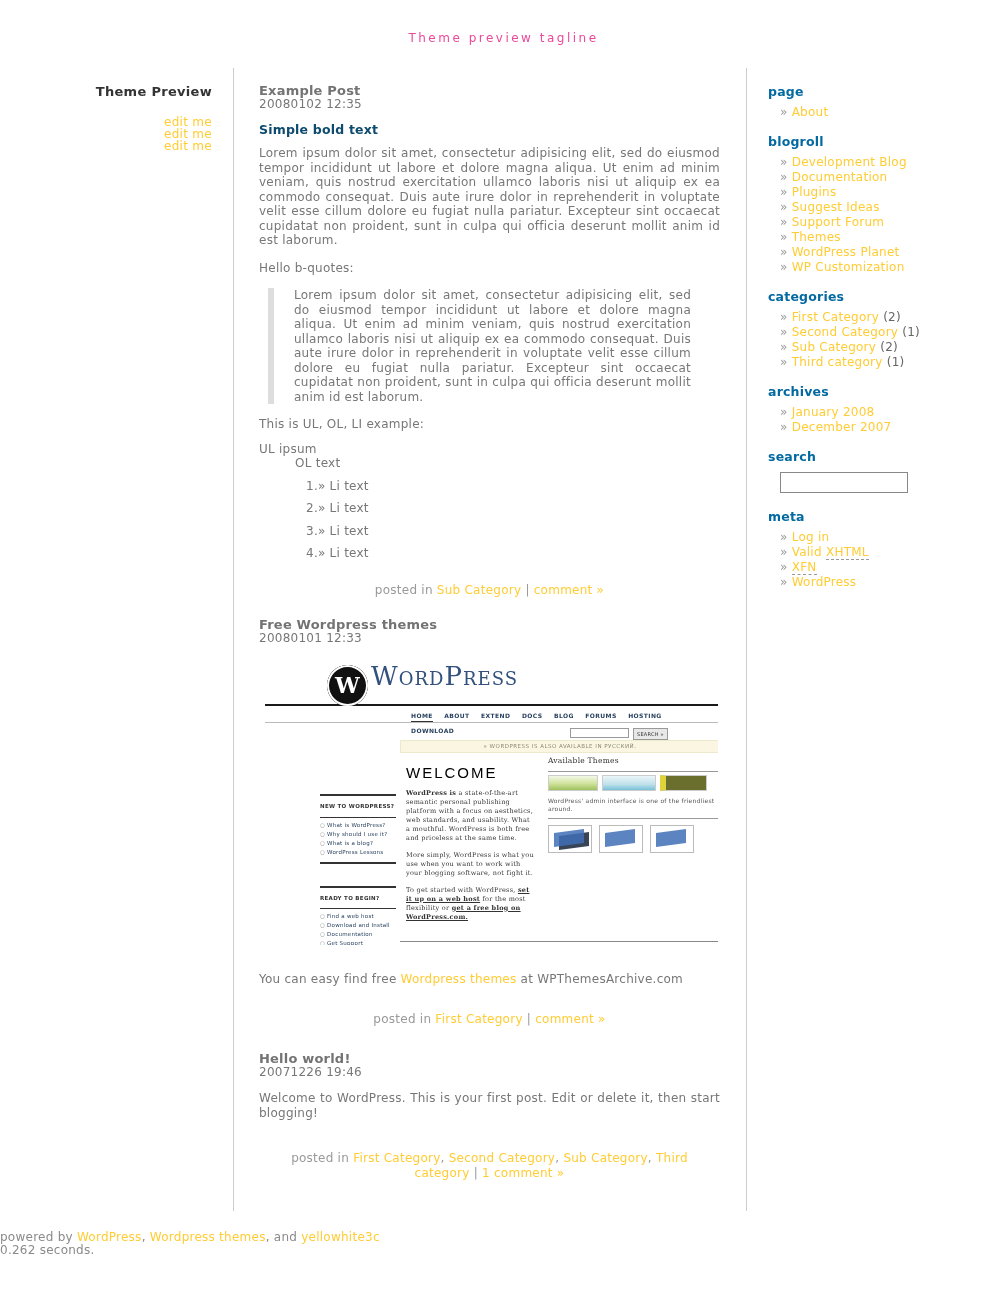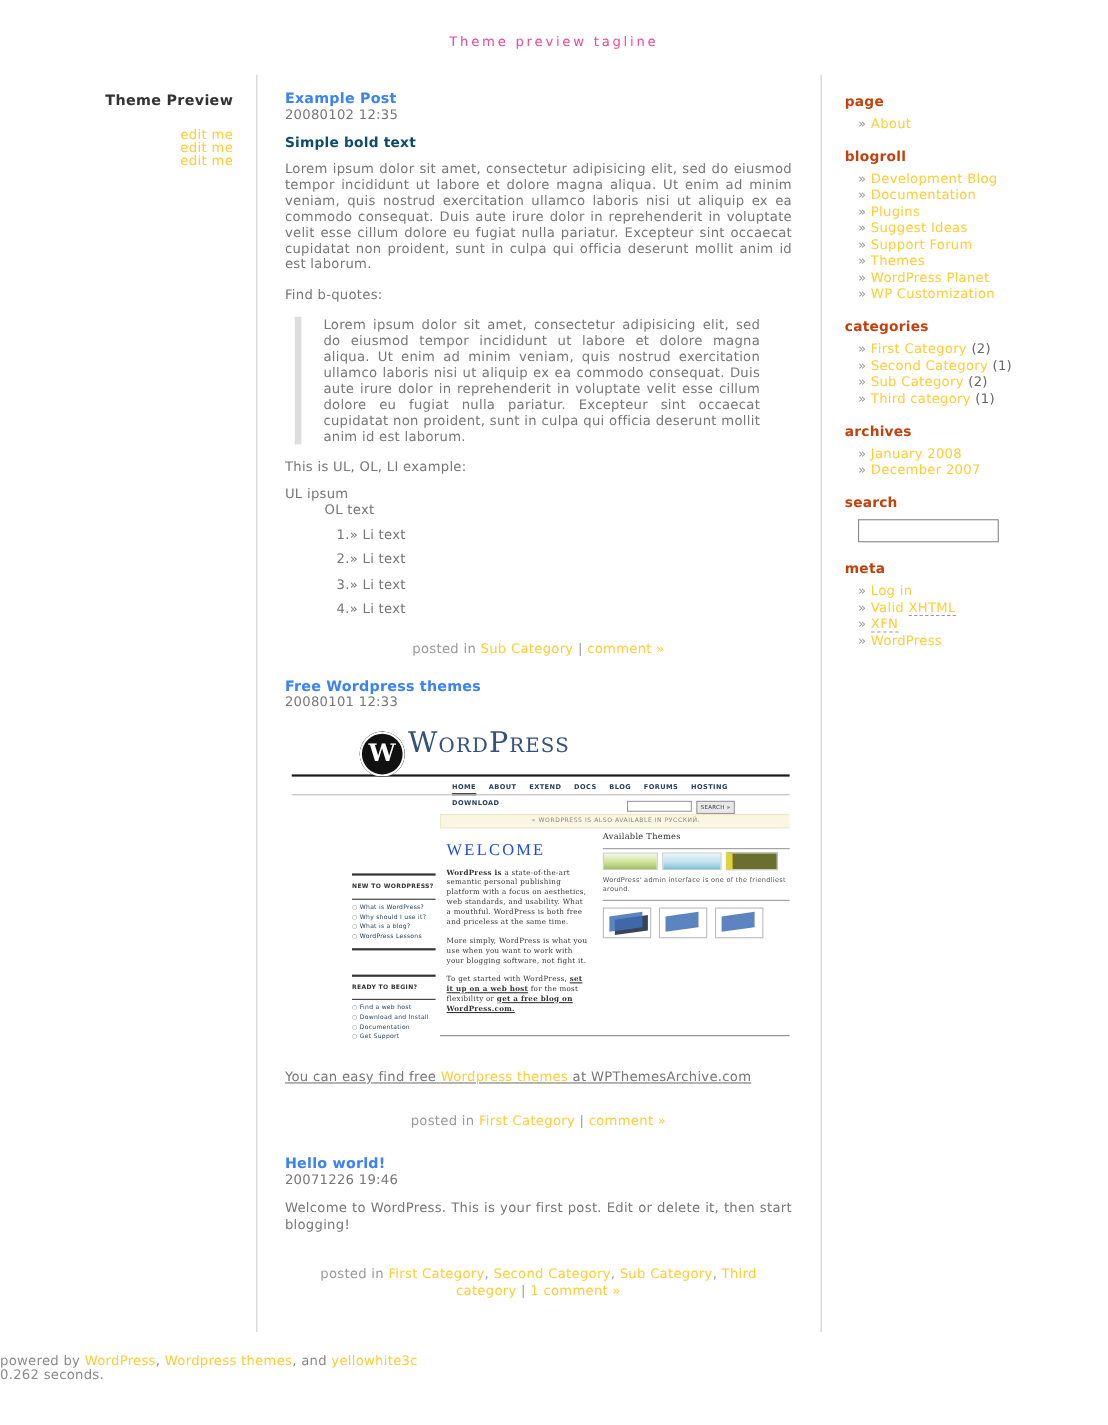--- a/index.html
+++ b/index.html
@@ -16,35 +16,35 @@
 
   
   .leftcol{position:absolute;left:0;top:84px;width:212px;text-align:right;}
   .leftcol h1{font-size:13px;color:#333;letter-spacing:0.3px;}
   .leftcol .edit-links{margin-top:17px;}
   .leftcol a{display:block;font-size:12px;line-height:12px;letter-spacing:0.3px;}
 
   
   .maincol{position:absolute;left:259px;top:84px;width:461px;
            font-size:12px;line-height:14.5px;letter-spacing:0.25px;}
-  .post-title{font-size:13px;line-height:14px;color:#3b82f6;letter-spacing:0.2px;}
+  .post-title{font-size:13px;line-height:14px;color:#737373;letter-spacing:0.2px;}
   .post-date{font-size:12px;line-height:13px;color:#777;}
   .sub-heading{font-size:12.5px;line-height:14px;color:#0c4a6e;margin-top:12px;letter-spacing:0.2px;}
   .jp{text-align:justify;margin-top:9px;}
   .plain{margin-top:13px;}
   blockquote{margin:13px 29px 0 9px;padding-left:20px;border-left:6px solid #ddd;text-align:justify;}
   .ul-label{margin-top:10px;}
   .ol-label{margin-left:36px;}
   .ol-item{margin:8px 0 0 47px;}
   .ol-item .mk{margin-right:4px;}
   .post-meta{margin-top:22px;text-align:center;color:#999;}
   .post-meta .pipe,.post-meta .sep{color:#999;}
   .mt-post2{margin-top:21px;}
   .mt-post3{margin-top:26px;}
-  .img-caption{margin-top:27px;text-decoration:underline;}
+  .img-caption{margin-top:27px;}
   .meta-after-img{margin-top:25px;}
   .meta-wide{margin-top:31px;padding:0 12px;}
 
   
   .wp-shot{position:relative;width:453px;height:284px;margin:16px 0 0 6px;background:#fff;
            overflow:hidden;font-family:"DejaVu Serif","Liberation Serif",serif;}
   .ws-topline{position:absolute;left:0;top:43px;width:453px;height:2px;background:#1a1a1a;}
   .ws-logo-circle{position:absolute;left:62px;top:4px;width:41px;height:41px;border-radius:50%;
                   background:#111;box-shadow:inset 0 0 0 2px #fff,inset 0 0 0 4px #111;
                   color:#fff;text-align:center;line-height:41px;font-size:22px;font-weight:bold;}
@@ -62,21 +62,21 @@
              border:1px solid #eee8cc;color:#8a8a74;font-family:"DejaVu Sans",sans-serif;
              font-size:5.5px;line-height:11px;text-align:center;letter-spacing:0.5px;}
   .ws-left{position:absolute;left:55px;top:133px;width:76px;font-family:"DejaVu Sans",sans-serif;}
   .ws-box-head{border-top:2px solid #333;border-bottom:1px solid #333;padding:3px 0;
                font-size:5.5px;font-weight:bold;color:#333;letter-spacing:0.3px;}
   .ws-left .grp{border-bottom:2px solid #333;padding:3px 0 5px;}
   .ws-left .lnk{font-size:5.5px;line-height:9px;color:#28415e;}
   .ws-left .lnk::before{content:"○ ";color:#888;}
   .ws-left .grp2{margin-top:22px;}
   .ws-center{position:absolute;left:141px;top:105px;width:128px;color:#333;}
-  .ws-welcome{font-family:Liberation Serif, serif;font-size:15px;color:#1d4ed8;letter-spacing:2px;}
+  .ws-welcome{font-family:Liberation Sans, sans-serif;font-size:15px;color:#000000;letter-spacing:2px;}
   .ws-center p{font-size:6.5px;line-height:9px;margin-top:8px;}
   .ws-center .b{font-weight:bold;}
   .ws-center .u{font-weight:bold;text-decoration:underline;}
   .ws-right{position:absolute;left:283px;top:87px;width:170px;}
   .ws-curtheme{border:1px solid #bbb;padding:3px 4px 4px;}
   .ws-serif-label{font-size:7.5px;color:#333;}
   .ws-curthumb{margin-top:3px;width:58px;height:48px;border:1px solid #999;display:inline-block;vertical-align:top;background:#fdfdfd;}
   .ws-curthumb .bluebar{margin:4px 4px 0;height:11px;background:#477fc1;}
   .ws-curthumb .ln{margin:2px 6px 0;height:2px;background:#d7dde6;}
   .ws-curtheme-txt{display:inline-block;vertical-align:top;width:95px;margin-left:4px;
@@ -92,21 +92,21 @@
   .ws-minis{margin-top:6px;}
   .ws-minis .m{display:inline-block;width:42px;height:26px;border:1px solid #bbb;margin-right:7px;
                position:relative;overflow:hidden;background:#fff;vertical-align:top;}
   .ws-minis .m i{position:absolute;left:5px;top:5px;width:30px;height:14px;background:#3f6fb5;
                  transform:skewY(-8deg);opacity:0.85;}
   .ws-minis .m i.dark{background:#16233a;left:10px;top:8px;}
   .ws-bottomline{position:absolute;left:135px;top:280px;width:318px;height:1px;background:#888;}
 
   
   .rightcol{position:absolute;left:768px;top:84px;width:235px;font-size:12px;letter-spacing:0.25px;}
-  .rightcol h4{font-size:12.5px;color:#c2410c;letter-spacing:0.2px;}
+  .rightcol h4{font-size:12.5px;color:#0369a1;letter-spacing:0.2px;}
   .rightcol ul{margin:6px 0 14px 12px;}
   .rightcol li{line-height:15px;}
   .rightcol li::before{content:"» ";color:#999;}
   .rightcol .count{color:#666;}
   .search-input{margin:8px 0 16px 12px;width:120px;height:19px;border:1px solid #888;
                 background:#fff;display:block;font-size:12px;padding:0 3px;box-sizing:content-box;}
   .abbr{border-bottom:1px dashed #999;}
 
   
   .footer{position:absolute;top:1231px;left:0;width:100%;text-align:left;
@@ -129,21 +129,21 @@
       <a>edit me</a>
     </div>
   </div>
 
   <div class="maincol">
 
     <h2 class="post-title">Example Post</h2>
     <div class="post-date">20080102 12:35</div>
     <h3 class="sub-heading">Simple bold text</h3>
     <p class="jp">Lorem ipsum dolor sit amet, consectetur adipisicing elit, sed do eiusmod tempor incididunt ut labore et dolore magna aliqua. Ut enim ad minim veniam, quis nostrud exercitation ullamco laboris nisi ut aliquip ex ea commodo consequat. Duis aute irure dolor in reprehenderit in voluptate velit esse cillum dolore eu fugiat nulla pariatur. Excepteur sint occaecat cupidatat non proident, sunt in culpa qui officia deserunt mollit anim id est laborum.</p>
-    <p class="plain">Find b-quotes:</p>
+    <p class="plain">Hello b-quotes:</p>
     <blockquote>Lorem ipsum dolor sit amet, consectetur adipisicing elit, sed do eiusmod tempor incididunt ut labore et dolore magna aliqua. Ut enim ad minim veniam, quis nostrud exercitation ullamco laboris nisi ut aliquip ex ea commodo consequat. Duis aute irure dolor in reprehenderit in voluptate velit esse cillum dolore eu fugiat nulla pariatur. Excepteur sint occaecat cupidatat non proident, sunt in culpa qui officia deserunt mollit anim id est laborum.</blockquote>
     <p class="plain">This is UL, OL, LI example:</p>
     <div class="ul-label">UL ipsum</div>
     <div class="ol-label">OL text</div>
     <div class="ol-item"><span class="mk">1.»</span><span>Li text</span></div>
     <div class="ol-item"><span class="mk">2.»</span><span>Li text</span></div>
     <div class="ol-item"><span class="mk">3.»</span><span>Li text</span></div>
     <div class="ol-item"><span class="mk">4.»</span><span>Li text</span></div>
     <p class="post-meta">
       <span>posted in</span>

